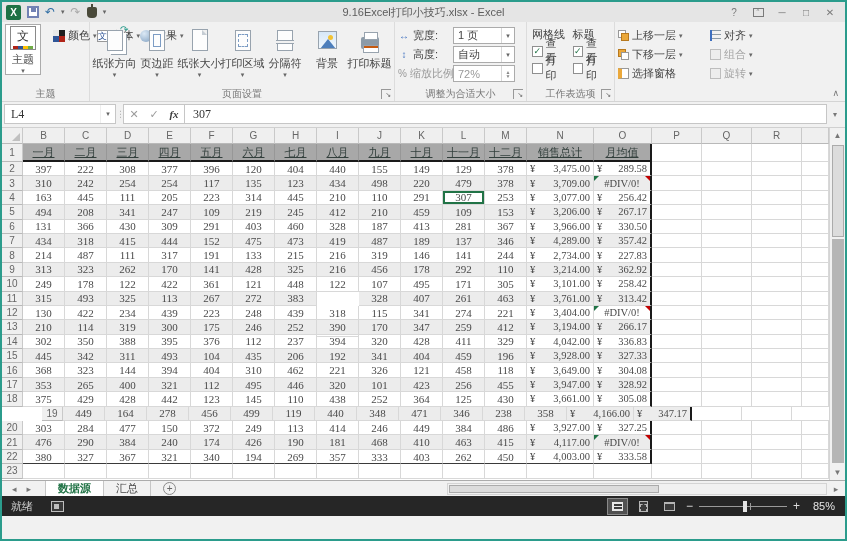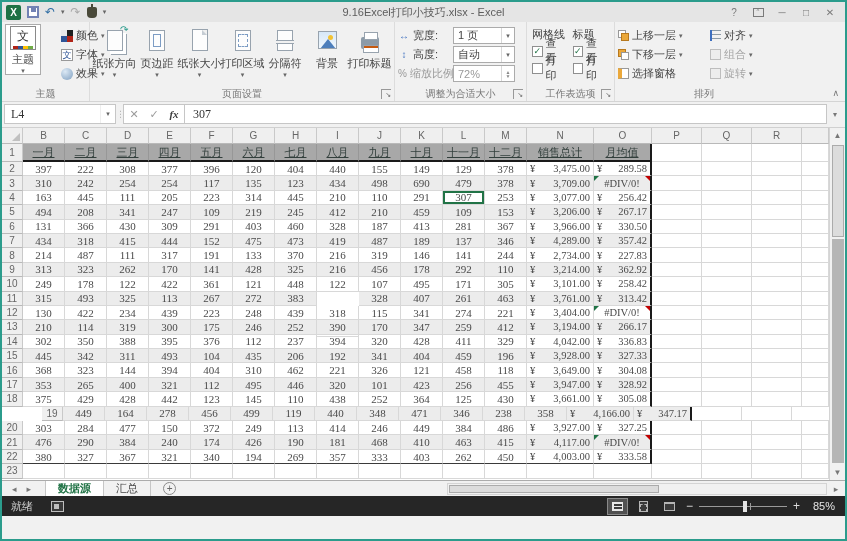--- a/index.html
+++ b/index.html
@@ -41,21 +41,21 @@
   .launcher { position:absolute; right:0; bottom:2px; width:10px; height:10px; border-left:1px solid #999; border-top:1px solid #999; font-size:7px; line-height:9px; color:#666; text-align:right; }
   .bigbtn { width:46px; display:flex; flex-direction:column; align-items:center; padding-top:2px; }
   .bigbtn .rlabel { font-size:11px; color:#444; margin-top:2px; white-space:nowrap; }
   .dd { font-size:7px; color:#666; line-height:7px; }
   .icon-slot { height:28px; display:flex; align-items:center; justify-content:center; }
 
   .theme-ico { width:26px; height:24px; border:1px solid #8A8A8A; background:#fff; display:flex; flex-direction:column; align-items:center; justify-content:center; font-size:12px; color:#333; }
   .theme-ico i { font-style:normal; }
   .theme-strip { width:20px; height:3px; margin-top:1px; background:linear-gradient(90deg,#B02418 0 25%,#2F5597 0 50%,#FFC000 0 75%,#70AD47 0); }
   .theme-big { border:1px solid #ABABAB; background:#fff; padding:1px 4px 0; }
-  .smallbtns { display:flex; flex-direction:column; justify-content:space-between; height:58px; margin-left:20px; padding-top:3px; }
+  .smallbtns { display:flex; flex-direction:row; justify-content:space-between; height:58px; margin-left:12px; padding-top:3px; }
   .sbtn { display:flex; align-items:center; gap:3px; font-size:11px; color:#444; height:17px; white-space:nowrap; }
   .ico-colors { width:12px; height:12px; background:conic-gradient(#1F1F1F 0 25%,#B02418 0 50%,#2F5597 0 75%,#E8E8E8 0); }
   .ico-fonts { width:12px; height:12px; background:#fff; border:1px solid #999; color:#2F5597; font-size:9px; line-height:11px; text-align:center; }
   .ico-effects { width:12px; height:12px; border-radius:50%; background:radial-gradient(circle at 35% 30%,#DCE9F5,#7F9FC0); }
 
   .pgbtn { width:43px; display:flex; flex-direction:column; align-items:center; padding-top:2px; }
   .pgbtn .rlabel { font-size:11px; color:#444; margin-top:2px; white-space:nowrap; }
   .pgico { width:16px; height:21px; background:#FDFDFD; border:1px solid #98A3AE; position:relative; }
   .pg-margins::before { content:""; position:absolute; inset:3px; border:1px solid #7C9CC4; }
   .pg-orient { box-shadow:3px 3px 0 #fff, 4px 4px 0 #98A3AE; }
@@ -396,23 +396,20 @@
               <span>组合</span>
               <span class="dd">▾</span>
             </div>
           <div class="arow dis">
               <span class="gray-ico"></span>
               <span>旋转</span>
               <span class="dd">▾</span>
             </div>
         </div>
       </div>
-      <div class="rg-foot">
-          <span>排列</span>
-        </div>
     </div>
 
     <span class="collapse">∧</span>
   </div>
 
   <div class="fbar">
     <div class="namebox">
         <span class="nval">L4</span>
         <span class="carr">▾</span>
       </div>
@@ -501,21 +498,21 @@
           <div class="gc rn" style="width: 21px;">3</div>
           <div class="gc num band" style="width: 42px;">310</div>
           <div class="gc num band" style="width: 42px;">242</div>
           <div class="gc num band" style="width: 42px;">254</div>
           <div class="gc num band" style="width: 42px;">254</div>
           <div class="gc num band" style="width: 42px;">117</div>
           <div class="gc num band" style="width: 42px;">135</div>
           <div class="gc num band" style="width: 42px;">123</div>
           <div class="gc num band" style="width: 42px;">434</div>
           <div class="gc num band" style="width: 42px;">498</div>
-          <div class="gc num band" style="width: 42px;">690</div>
+          <div class="gc num band" style="width: 42px;">220</div>
           <div class="gc num band" style="width: 42px;">479</div>
           <div class="gc num band" style="width: 42px;">378</div>
           <div class="gc acct band" style="width: 67px;">
             <span>¥</span>
             <span>3,709.00</span>
           </div>
           <div class="gc err band obr" style="width: 58px;">#DIV/0!</div>
           <div class="gc num" style="width: 50px;"></div>
           <div class="gc num" style="width: 50px;"></div>
           <div class="gc num" style="width: 50px;"></div>
@@ -630,21 +627,21 @@
           <div class="gc num" style="width: 27px;"></div>
         </div>
         <div class="g-row" style="height: 14.4px;">
           <div class="gc rn" style="width: 21px;">8</div>
           <div class="gc num" style="width: 42px;">214</div>
           <div class="gc num" style="width: 42px;">487</div>
           <div class="gc num" style="width: 42px;">111</div>
           <div class="gc num" style="width: 42px;">317</div>
           <div class="gc num" style="width: 42px;">191</div>
           <div class="gc num" style="width: 42px;">133</div>
-          <div class="gc num" style="width: 42px;">370</div>
+          <div class="gc num" style="width: 42px;">215</div>
           <div class="gc num" style="width: 42px;">216</div>
           <div class="gc num" style="width: 42px;">319</div>
           <div class="gc num" style="width: 42px;">146</div>
           <div class="gc num" style="width: 42px;">141</div>
           <div class="gc num" style="width: 42px;">244</div>
           <div class="gc acct" style="width: 67px;">
             <span>¥</span>
             <span>2,734.00</span>
           </div>
           <div class="gc acct obr" style="width: 58px;">

